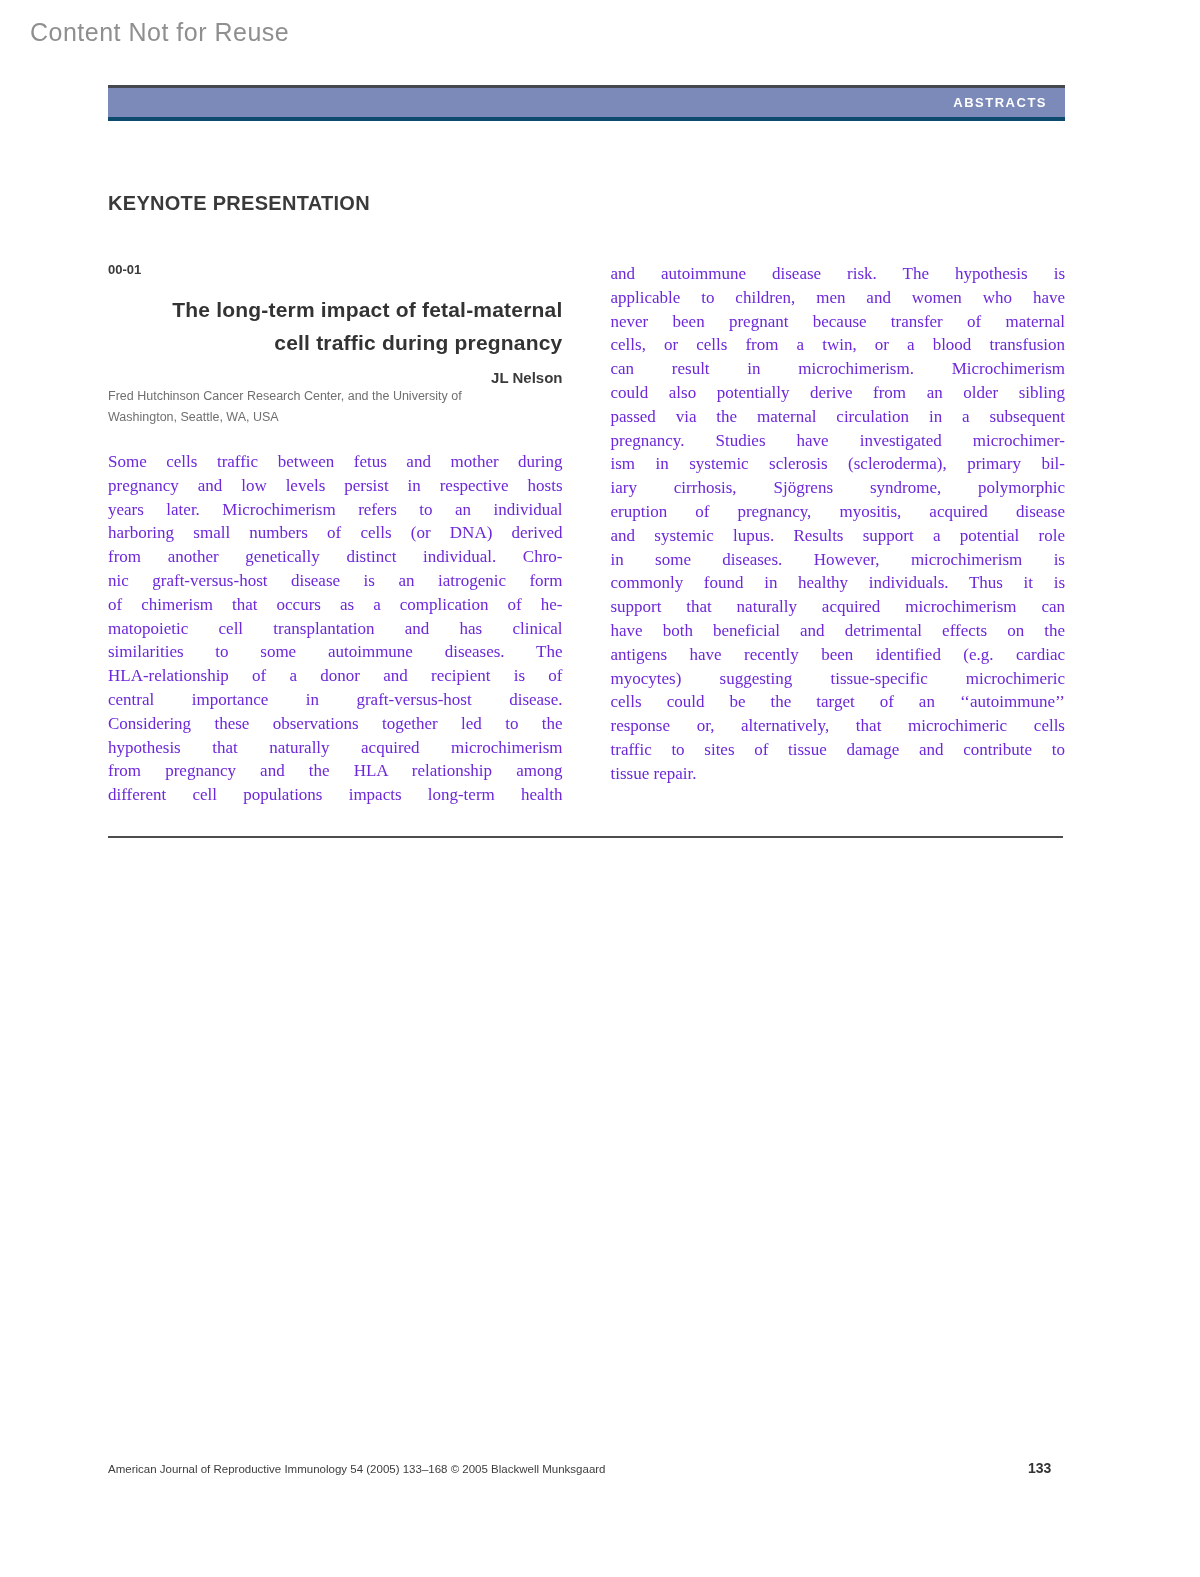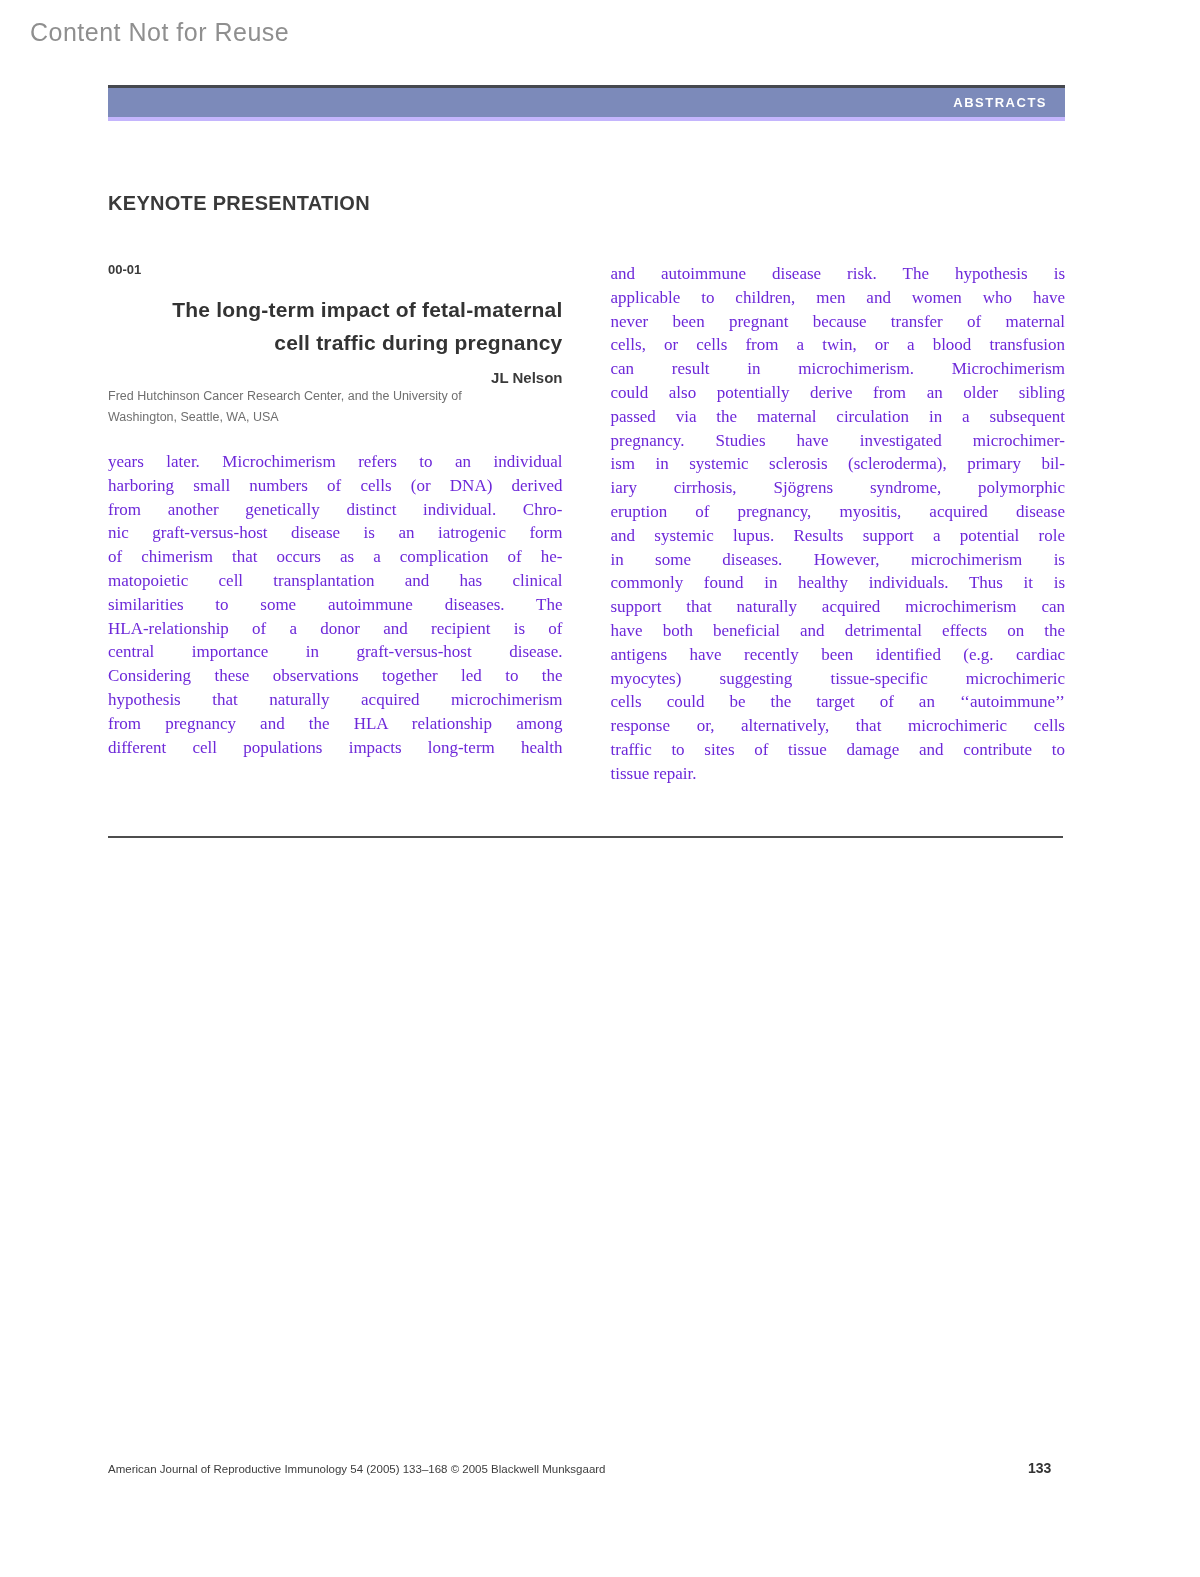--- a/index.html
+++ b/index.html
@@ -17,21 +17,21 @@
     font-size:25px;
     color:#8f8f8f;
     letter-spacing:0.5px;
   }
   .abstracts-bar{
     position:absolute;
     left:108px; top:85px;
     width:957px; height:29px;
     background:#7c8aba;
     border-top:3px solid #45484e;
-    border-bottom:4px solid #c4b5fd;
+    border-bottom:4px solid #0c4a6e;
     box-sizing:content-box;
   }
   .abstracts-bar .label{
     position:absolute;
     right:18px; top:0;
     height:29px;
     line-height:29px;
     color:#ffffff;
     font-size:13px;
     font-weight:bold;
@@ -144,20 +144,22 @@
       </h2>
 
       <div class="author">JL Nelson</div>
 
       <div class="affiliation">
         <span>Fred Hutchinson Cancer Research Center, and the University of</span>
         <span>Washington, Seattle, WA, USA</span>
       </div>
 
       <div class="body-lines">
+          <div class="line">Some cells traffic between fetus and mother during</div>
+          <div class="line">pregnancy and low levels persist in respective hosts</div>
           <div class="line">years later. Microchimerism refers to an individual</div>
           <div class="line">harboring small numbers of cells (or DNA) derived</div>
           <div class="line">from another genetically distinct individual. Chro-</div>
           <div class="line">nic graft-versus-host disease is an iatrogenic form</div>
           <div class="line">of chimerism that occurs as a complication of he-</div>
           <div class="line">matopoietic cell transplantation and has clinical</div>
           <div class="line">similarities to some autoimmune diseases. The</div>
           <div class="line">HLA-relationship of a donor and recipient is of</div>
           <div class="line">central importance in graft-versus-host disease.</div>
           <div class="line">Considering these observations together led to the</div>

